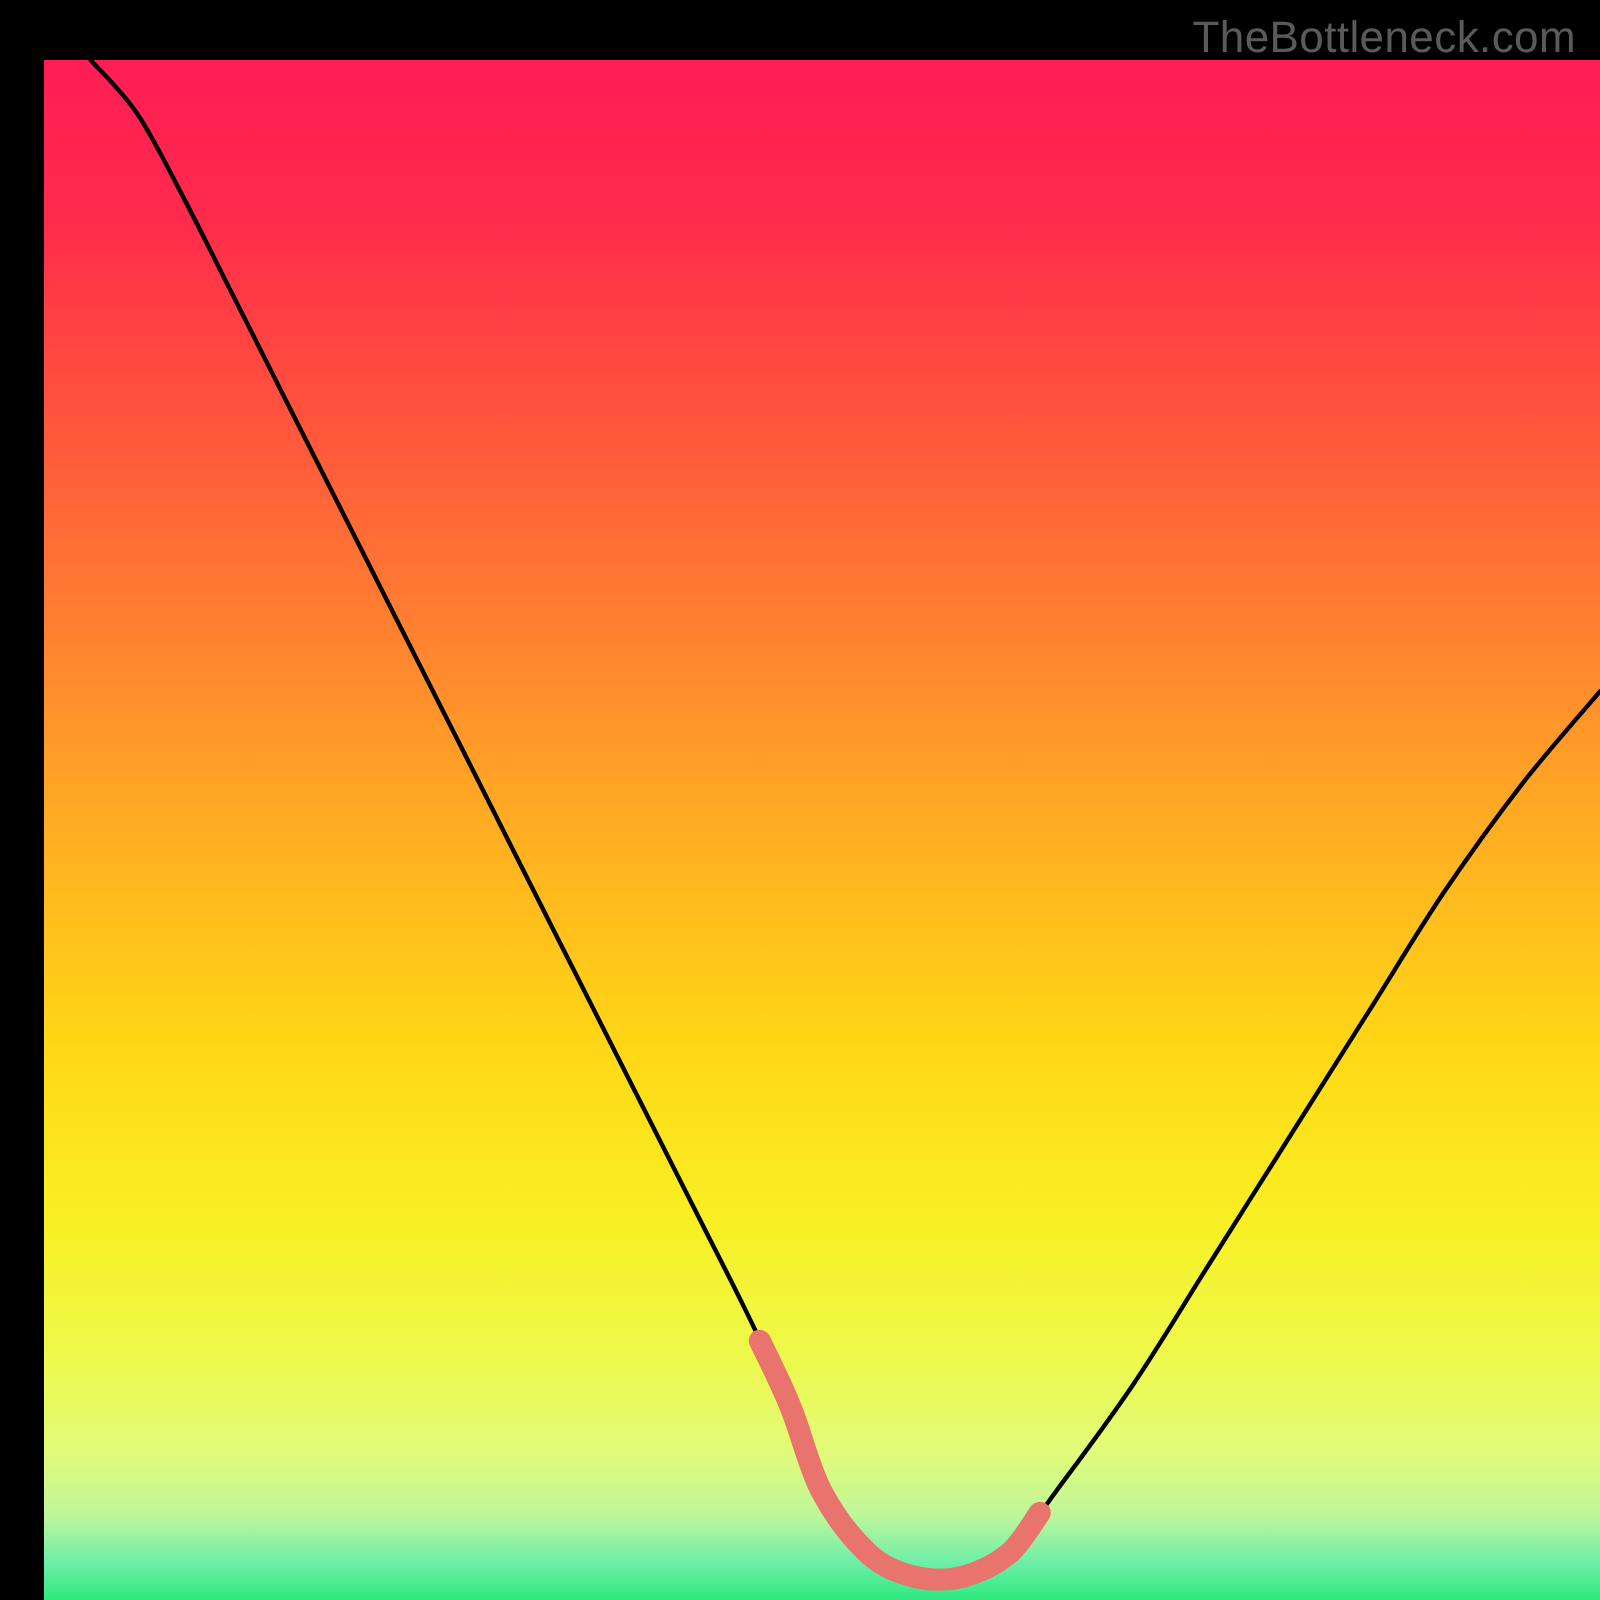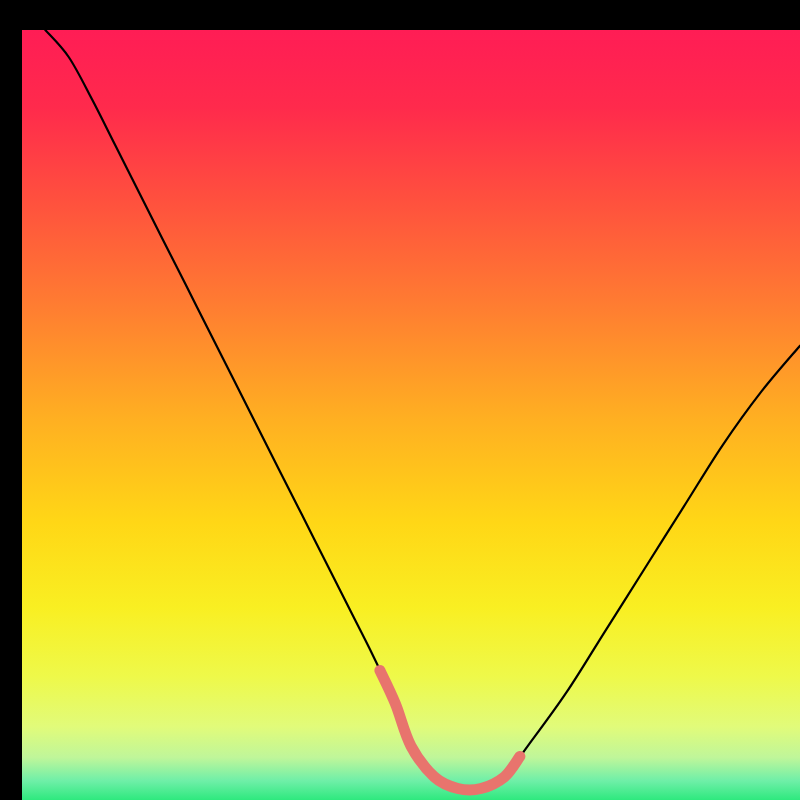--- a/index.html
+++ b/index.html
@@ -32,20 +32,21 @@
   svg.plot {
     position: absolute;
     top: 0;
     left: 0;
   }
 </style>
 </head>
 <body>
 
 <div class="frame">
+  <div class="watermark">TheBottleneck.com</div>
 
   <svg class="plot" width="800" height="800" viewBox="0 0 800 800">
     <defs>
       <linearGradient id="bg-grad" x1="0" y1="0" x2="0" y2="1">
           <stop offset="0.00%" stop-color="#ff1d55"></stop>
           <stop offset="10.00%" stop-color="#ff2a4c"></stop>
           <stop offset="22.00%" stop-color="#ff503e"></stop>
           <stop offset="35.00%" stop-color="#ff7a32"></stop>
           <stop offset="50.00%" stop-color="#ffae22"></stop>
           <stop offset="64.00%" stop-color="#ffd716"></stop>

